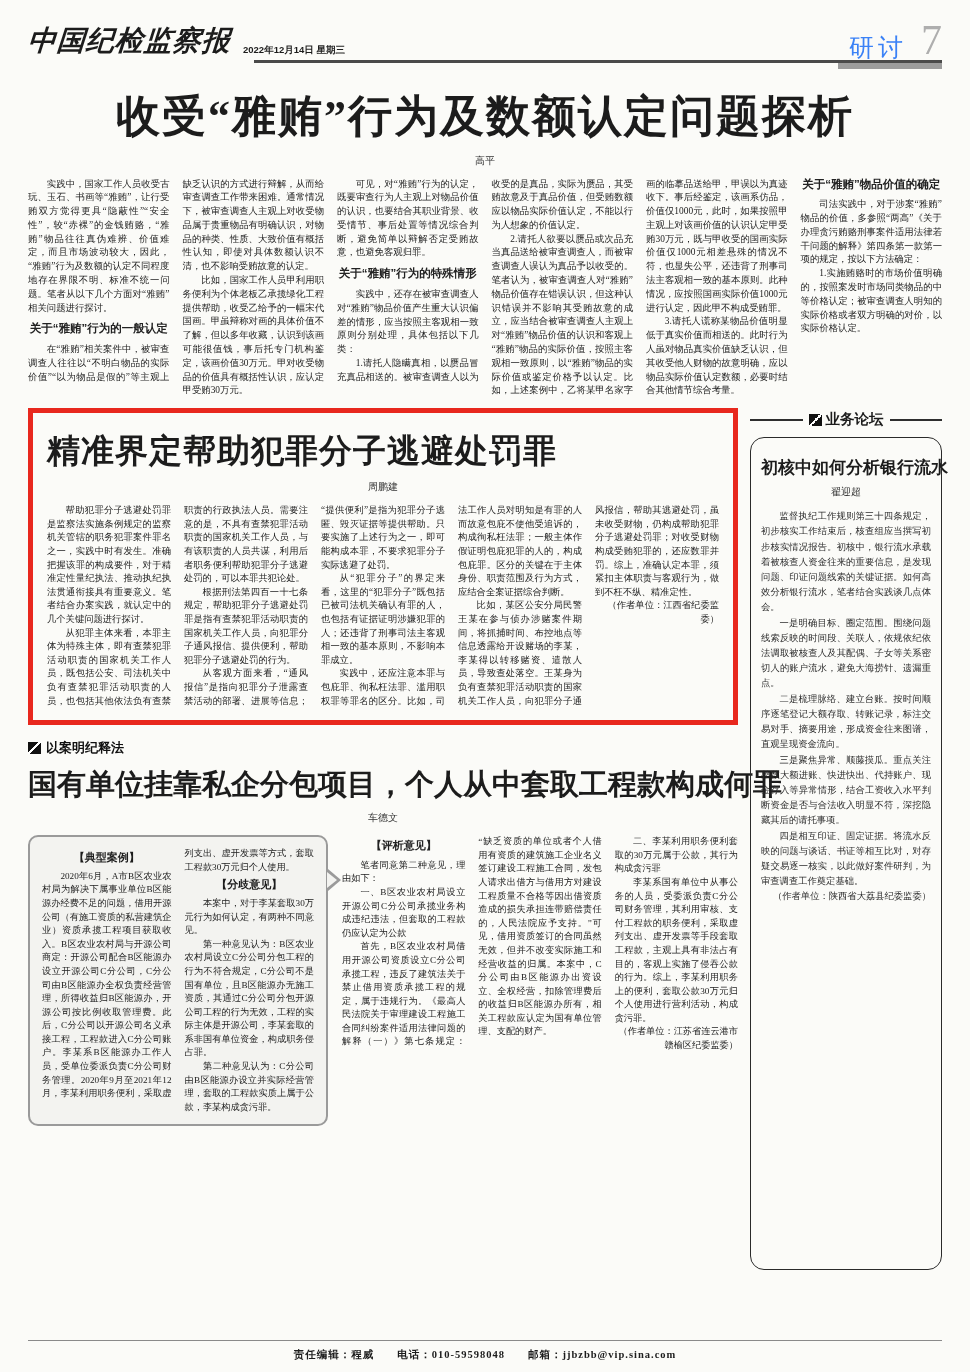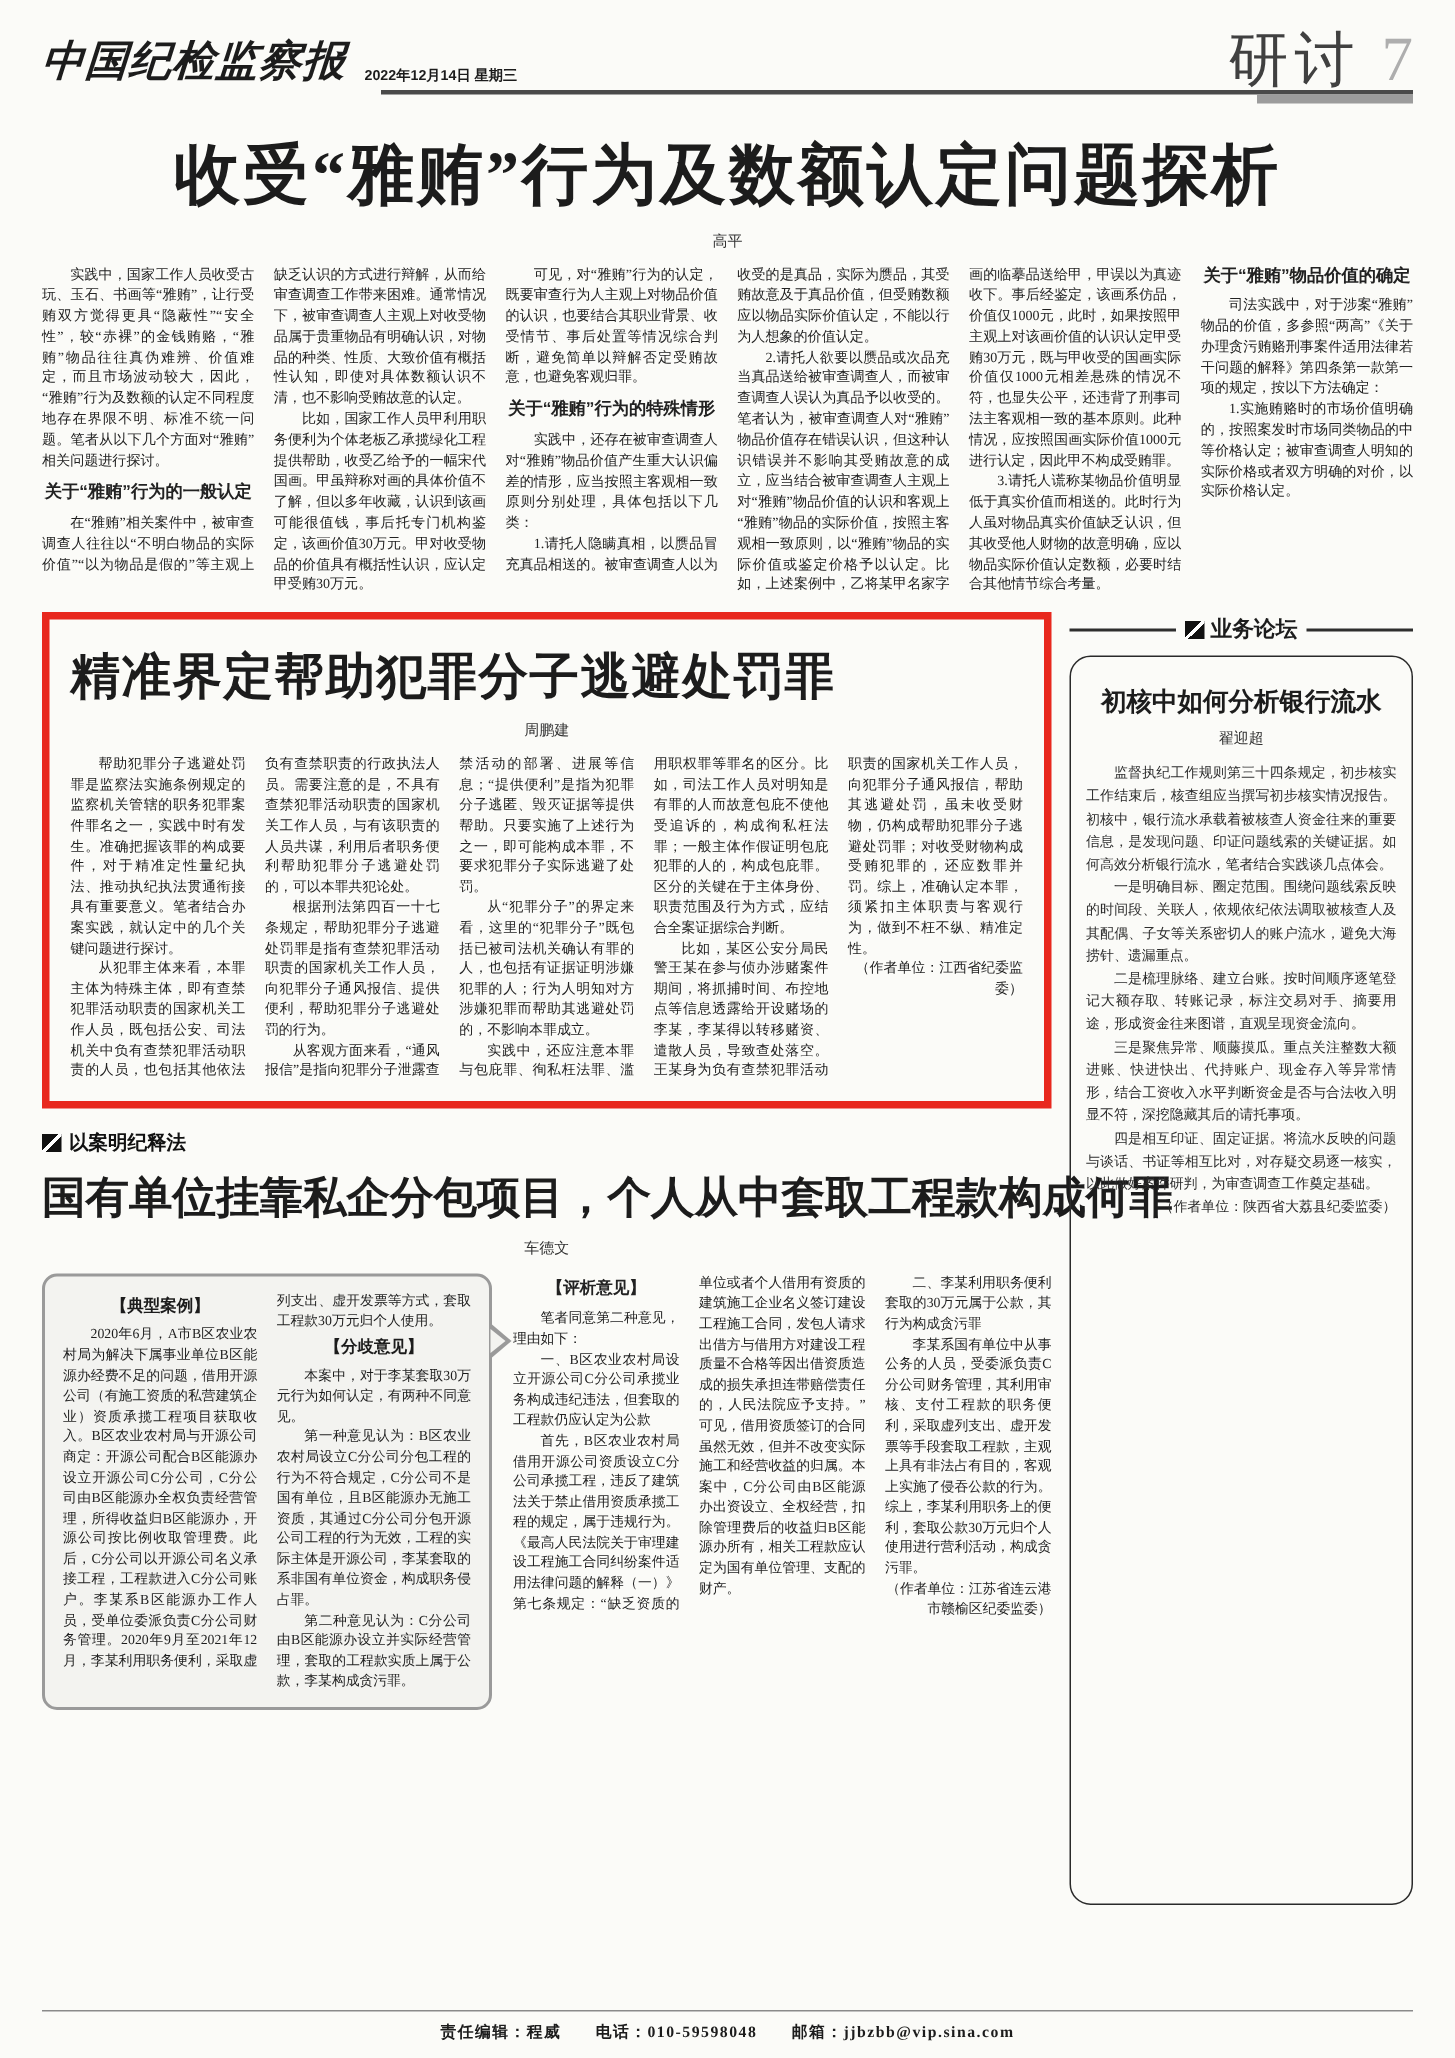--- a/index.html
+++ b/index.html
@@ -8,21 +8,21 @@
     background:#fbfbf8;color:#1c1c1c;
     font-family:"Liberation Serif","DejaVu Serif",serif;
   }
   .page{padding:14px 28px 0 28px;box-sizing:border-box;height:100%;display:flex;flex-direction:column;}
 
   
   .masthead{display:flex;align-items:flex-end;height:46px;}
   .logo{font-size:28px;font-weight:700;font-style:italic;letter-spacing:1px;transform:skewX(-4deg);white-space:nowrap;}
   .mh-date{font-size:9.5px;font-weight:700;margin:0 0 3px 12px;white-space:nowrap;font-family:"Liberation Sans",sans-serif;}
   .mh-spacer{flex:1;}
-  .mh-section{font-size:40px;letter-spacing:4px;color:#404040;line-height:1;}
+  .mh-section{font-size:25px;letter-spacing:4px;color:#3b82f6;line-height:1;}
   .mh-pagenum{font-size:42px;color:#aeaeae;line-height:.9;margin-left:14px;font-weight:400;}
   .head-rule{height:2.5px;background:#4a4a4a;margin-left:226px;position:relative;}
   .head-rule::after{content:"";position:absolute;right:0;top:2.5px;width:104px;height:6px;background:#9c9c9c;}
 
   
   .main-title{margin:24px 0 2px 0;text-align:center;font-size:44px;font-weight:700;letter-spacing:2px;white-space:nowrap;}
   .byline{text-align:center;font-size:10px;color:#333;margin:6px 0 10px 0;}
   .article-cols{column-gap:13px;text-align:justify;color:#222;}
   .article-cols p{margin:0;text-indent:2em;}
   .article-cols p.author{text-indent:0;text-align:right;}
@@ -52,21 +52,21 @@
   .bubble-wrap::before{content:"";position:absolute;right:-13px;top:34px;
     border-top:11px solid transparent;border-bottom:11px solid transparent;border-left:13px solid #9a9a9a;}
   .bubble-wrap::after{content:"";position:absolute;right:-9px;top:37px;
     border-top:8px solid transparent;border-bottom:8px solid transparent;border-left:10px solid #f3f3f0;}
   .bubble p{margin:0;text-indent:2em;}
   .bubble h3{font-family:"Liberation Sans","DejaVu Sans",sans-serif;font-size:11px;text-align:center;margin:4px 0 5px 0;}
   #analysis-article{flex:1;min-width:0;column-count:3;font-size:9.2px;line-height:13.6px;}
   #analysis-article h3{font-size:11px;margin:4px 0 6px 0;}
 
   
-  .sidebar{width:229px;flex:none;display:flex;flex-direction:column;}
+  .sidebar{width:192px;flex:none;display:flex;flex-direction:column;}
   .forum-head{display:flex;align-items:center;gap:6px;margin:2px 0 8px 0;}
   .forum-head::before,.forum-head::after{content:"";flex:1;height:2px;background:#2e2e2e;}
   .forum-label{display:flex;align-items:center;gap:4px;font-size:14.5px;font-weight:700;white-space:nowrap;}
   .sidebar-box{flex:1;border:1.5px solid #2a2a2a;border-radius:14px;padding:14px 10px 12px 10px;box-sizing:border-box;}
   .sb-title{text-align:center;font-size:17px;font-weight:700;letter-spacing:0;margin:4px 0 0 0;white-space:nowrap;}
   #sidebar-article{font-size:9.3px;line-height:15.2px;text-align:justify;color:#2c2c2c;margin-top:6px;}
   #sidebar-article p{margin:0;text-indent:2em;}
   #sidebar-article p.author{text-indent:0;text-align:right;}
 
   
@@ -109,21 +109,21 @@
     <div class="zone2-left">
 
       <div class="red-box">
         <h2 class="red-title">精准界定帮助犯罪分子逃避处罚罪</h2>
         <div class="byline">周鹏建</div>
         <div class="article-cols" id="highlight-article">
             <p>帮助犯罪分子逃避处罚罪是监察法实施条例规定的监察机关管辖的职务犯罪案件罪名之一，实践中时有发生。准确把握该罪的构成要件，对于精准定性量纪执法、推动执纪执法贯通衔接具有重要意义。笔者结合办案实践，就认定中的几个关键问题进行探讨。</p>
             <p>从犯罪主体来看，本罪主体为特殊主体，即有查禁犯罪活动职责的国家机关工作人员，既包括公安、司法机关中负有查禁犯罪活动职责的人员，也包括其他依法负有查禁职责的行政执法人员。需要注意的是，不具有查禁犯罪活动职责的国家机关工作人员，与有该职责的人员共谋，利用后者职务便利帮助犯罪分子逃避处罚的，可以本罪共犯论处。</p>
             <p>根据刑法第四百一十七条规定，帮助犯罪分子逃避处罚罪是指有查禁犯罪活动职责的国家机关工作人员，向犯罪分子通风报信、提供便利，帮助犯罪分子逃避处罚的行为。</p>
             <p>从客观方面来看，“通风报信”是指向犯罪分子泄露查禁活动的部署、进展等信息；“提供便利”是指为犯罪分子逃匿、毁灭证据等提供帮助。只要实施了上述行为之一，即可能构成本罪，不要求犯罪分子实际逃避了处罚。</p>
-            <p>从“犯罪分子”的界定来看，这里的“犯罪分子”既包括已被司法机关确认有罪的人，也包括有证据证明涉嫌犯罪的人；行为人明知对方涉嫌犯罪而帮助其逃避处罚的，不影响本罪成立。</p>
+            <p>从“犯罪分子”的界定来看，这里的“犯罪分子”既包括已被司法机关确认有罪的人，也包括有证据证明涉嫌犯罪的人；还违背了刑事司法主客观相一致的基本原则，不影响本罪成立。</p>
             <p>实践中，还应注意本罪与包庇罪、徇私枉法罪、滥用职权罪等罪名的区分。比如，司法工作人员对明知是有罪的人而故意包庇不使他受追诉的，构成徇私枉法罪；一般主体作假证明包庇犯罪的人的，构成包庇罪。区分的关键在于主体身份、职责范围及行为方式，应结合全案证据综合判断。</p>
             <p>比如，某区公安分局民警王某在参与侦办涉赌案件期间，将抓捕时间、布控地点等信息透露给开设赌场的李某，李某得以转移赌资、遣散人员，导致查处落空。王某身为负有查禁犯罪活动职责的国家机关工作人员，向犯罪分子通风报信，帮助其逃避处罚，虽未收受财物，仍构成帮助犯罪分子逃避处罚罪；对收受财物构成受贿犯罪的，还应数罪并罚。综上，准确认定本罪，须紧扣主体职责与客观行为，做到不枉不纵、精准定性。</p>
             <p class="author">（作者单位：江西省纪委监委）</p>
           </div>
       </div>
 
       <div class="case-section">
         <div class="kicker">
           <span class="flag-icon"></span>
           <span>以案明纪释法</span>

